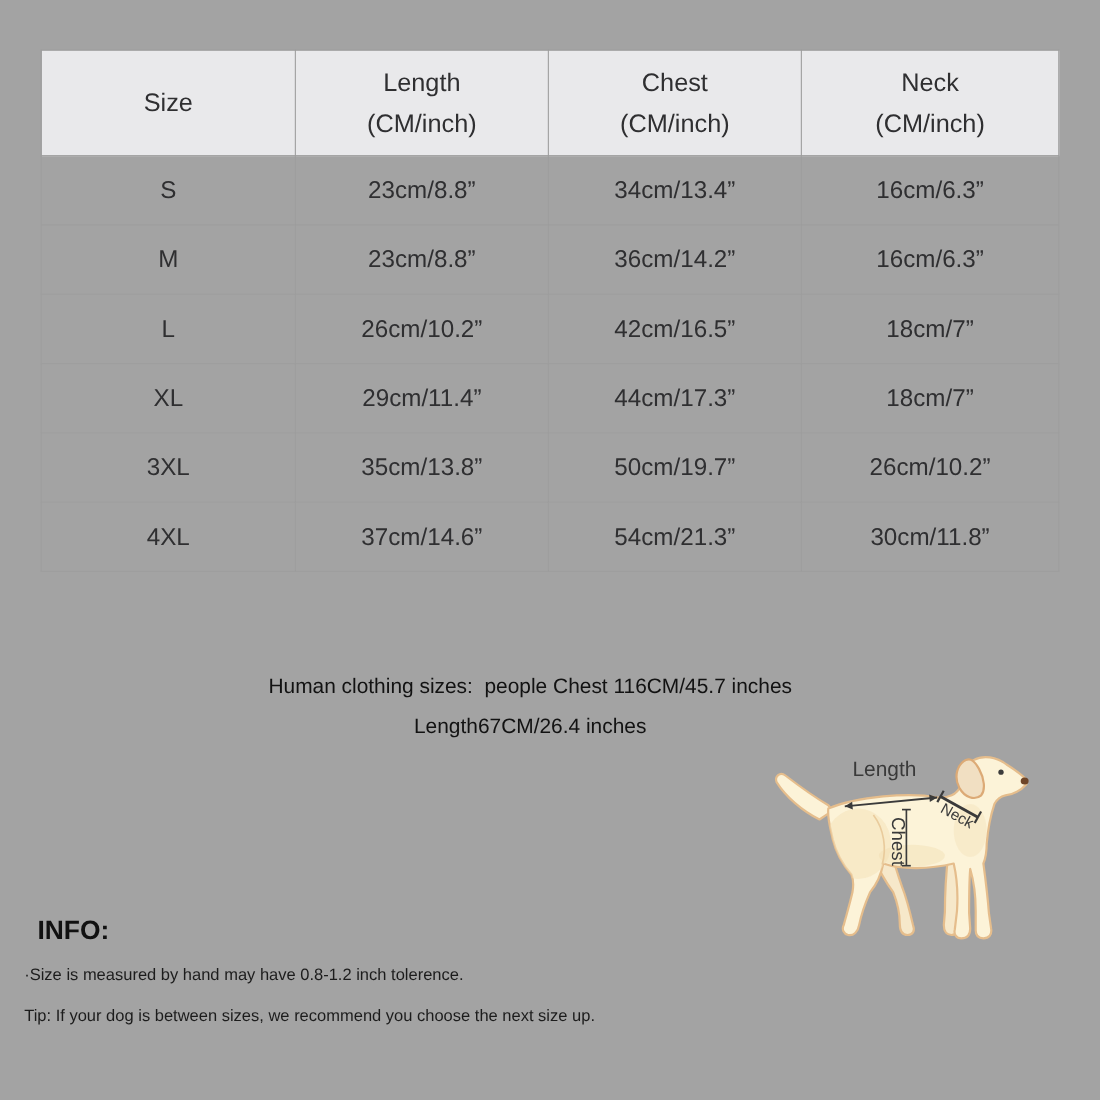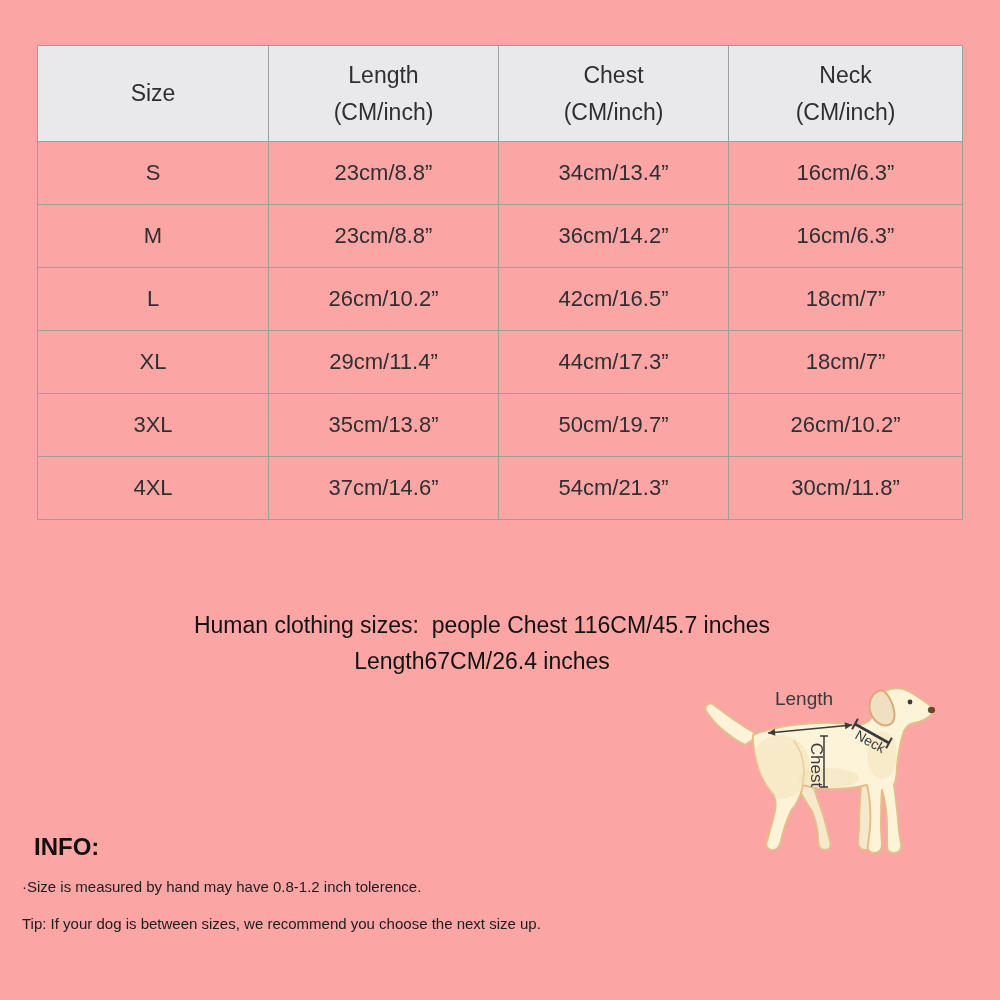--- a/index.html
+++ b/index.html
@@ -1,34 +1,34 @@
 <!DOCTYPE html>
 <html><head>
 <meta charset="utf-8">
 <style>
   html,body{margin:0;padding:0;background:#fff;}
   .canvas{
-    position:relative;width:1000px;height:1000px;background:#fca5a5;
+    position:relative;width:1000px;height:1000px;background:#a3a3a3;
     font-family:"Liberation Sans","DejaVu Sans",sans-serif;color:#2f2f31;overflow:hidden;
   }
   
   .size-table-wrap{position:absolute;left:37px;top:45px;}
   table.size-table{border-collapse:collapse;table-layout:fixed;width:925px;}
   table.size-table th,table.size-table td{
     border:1px solid #9e9e9e;text-align:center;vertical-align:middle;
     font-size:22px;color:#2f2f31;padding:0;
   }
   table.size-table thead tr{height:96px;}
   table.size-table tbody tr{height:63px;}
   table.size-table th{background:#e9e9eb;font-weight:400;font-size:23px;}
   .th-inner{display:flex;flex-direction:column;justify-content:center;align-items:center;line-height:37px;}
   
   .human-note{
     position:absolute;left:0;top:607px;width:964px;text-align:center;
-    font-size:23px;line-height:36px;color:#121212;
+    font-size:19px;line-height:36px;color:#121212;
   }
   
   .dog-diagram{position:absolute;left:683px;top:679px;width:290px;height:180px;}
   .dog-diagram text{font-family:"Liberation Sans","DejaVu Sans",sans-serif;}
   
   .info{position:absolute;left:22px;top:833px;color:#1c1c1c;}
   .info-title{font-size:24px;font-weight:700;color:#111;margin-bottom:14px;margin-left:12px;}
   .info-line{font-size:15px;line-height:24px;margin-bottom:13px;color:#1c1c1c;}
 </style>
 </head>

